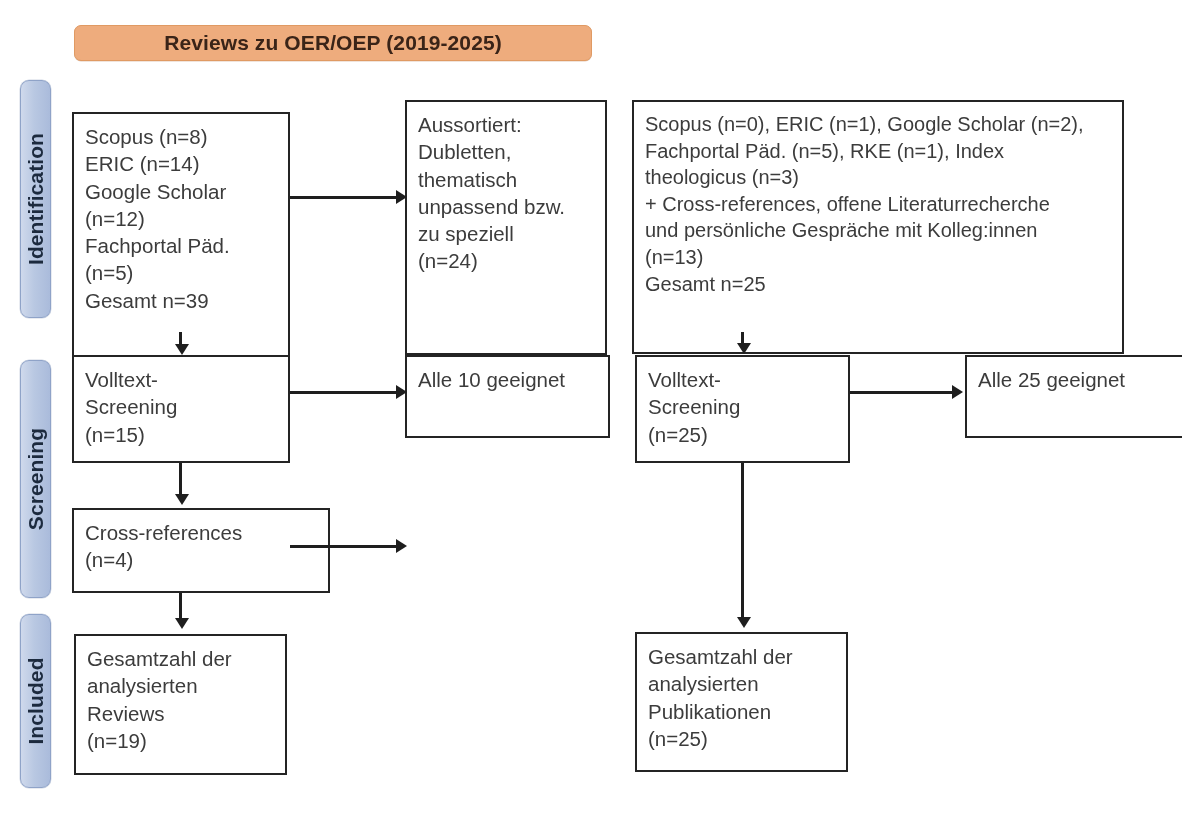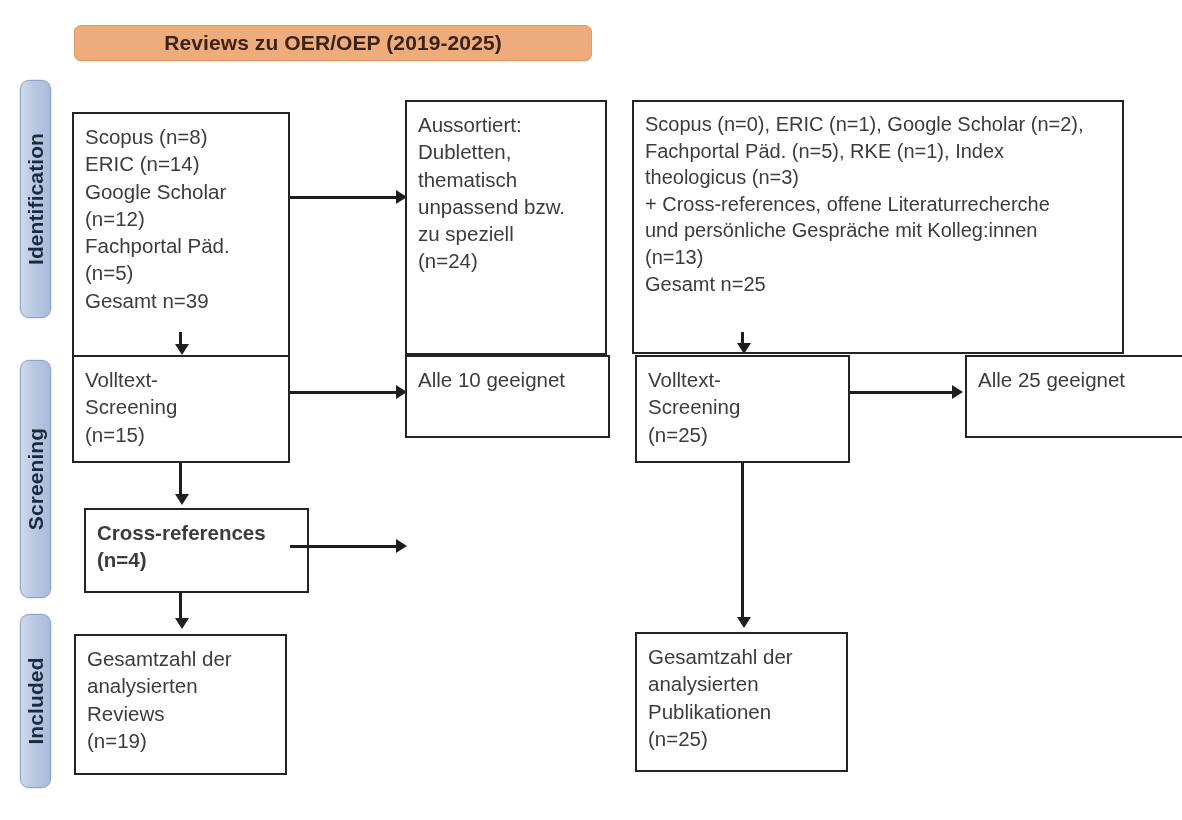--- a/index.html
+++ b/index.html
@@ -128,21 +128,21 @@
 unpassend bzw.
 zu speziell
 (n=24)</div>
 
   <div class="node" style="left:72px; top:355px; width:218px; height:108px;">Volltext-
 Screening
 (n=15)</div>
 
   <div class="node" style="left:405px; top:355px; width:205px; height:83px;">Alle 10 geeignet</div>
 
-  <div class="node" style="left:84px; top:508px; width:225px; height:85px;font-weight:bold;">Cross-references
+  <div class="node" style="left:72px; top:508px; width:258px; height:85px;">Cross-references
 (n=4)</div>
 
 
   <div class="node" style="left:74px; top:634px; width:213px; height:141px;">Gesamtzahl der
 analysierten
 Reviews
 (n=19)</div>
 
   <div class="node small" style="left:632px; top:78px; width:492px; height:254px;margin-top:22px;">Scopus (n=0), ERIC (n=1), Google Scholar (n=2),
 Fachportal Päd. (n=5), RKE (n=1), Index

